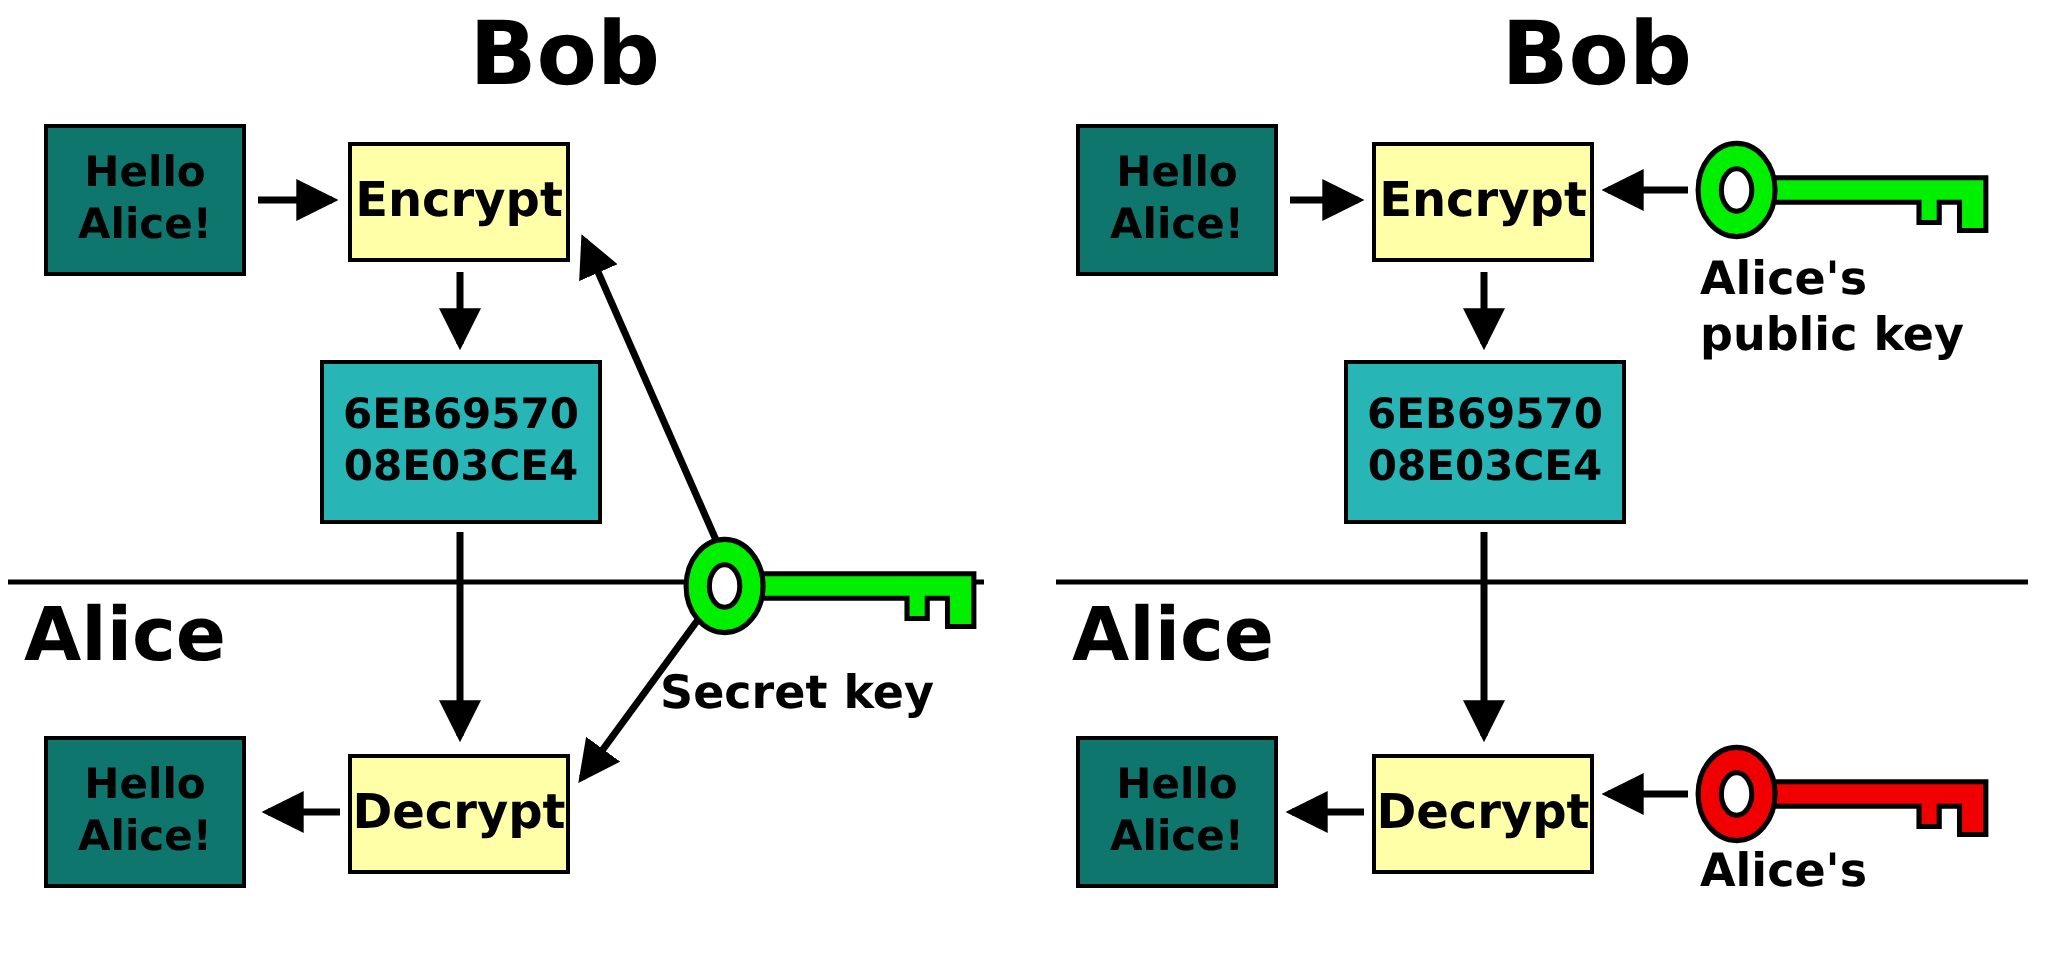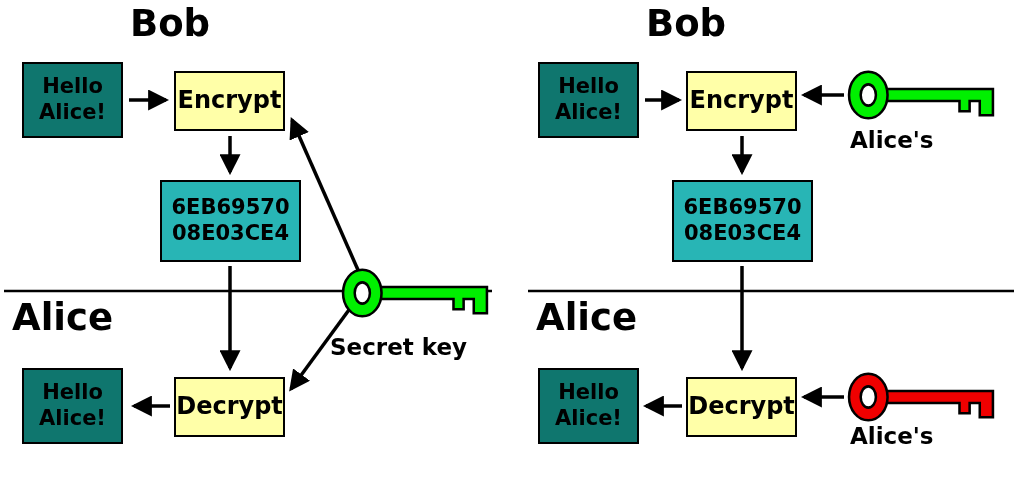--- a/index.html
+++ b/index.html
@@ -11,21 +11,21 @@
   .overlay{position:absolute;left:0;top:0;width:1028px;height:480px;pointer-events:none;}
   .box{
     position:absolute;box-sizing:border-box;border:2px solid #000;
     display:flex;flex-direction:column;align-items:center;justify-content:center;
     text-align:center;line-height:1.22;
   }
   .plain{background:#0f766e;font-size:21px;}
   .process{background:#ffffa8;font-size:24px;}
   .cipher{background:#28b5b5;font-size:21px;}
   .box span{display:block;}
-  .title{position:absolute;font-size:37px;text-align:left;}
+  .title{position:absolute;font-size:44px;text-align:right;}
   .actor{position:absolute;font-size:37px;}
   .keylabel{position:absolute;font-size:23px;line-height:1.22;}
   .keylabel span{display:block;}
   .center{text-align:left;}
   .key{position:absolute;}
 </style>
 </head>
 <body>
 
 <div class="stage">
@@ -109,20 +109,21 @@
 
   <svg class="key" style="left:846px;top:64px;" width="152" height="62" viewBox="0 0 150 60">
     <g stroke="#000" stroke-width="2.5" fill="#00f000">
       <path d="M40,24 L145,24 L145,50 L132,50 L132,36 L122,36 L122,46 L112,46 L112,36 L40,36 Z"></path>
       <ellipse cx="22" cy="30" rx="19" ry="23"></ellipse>
       <ellipse cx="22" cy="30" rx="7.5" ry="10.5" fill="#ffffff"></ellipse>
     </g>
   </svg>
   <div class="keylabel" style="left:850px;top:126px;">
     <span>Alice's</span>
+    <span>public key</span>
   </div>
 
   <div class="box cipher" style="left:672px;top:180px;width:141px;height:82px;">
     <span>6EB69570</span>
     <span>08E03CE4</span>
   </div>
 
   <div class="actor" style="left:536px;top:296px;">Alice</div>
 
   <div class="box process" style="left:686px;top:377px;width:111px;height:60px;">

